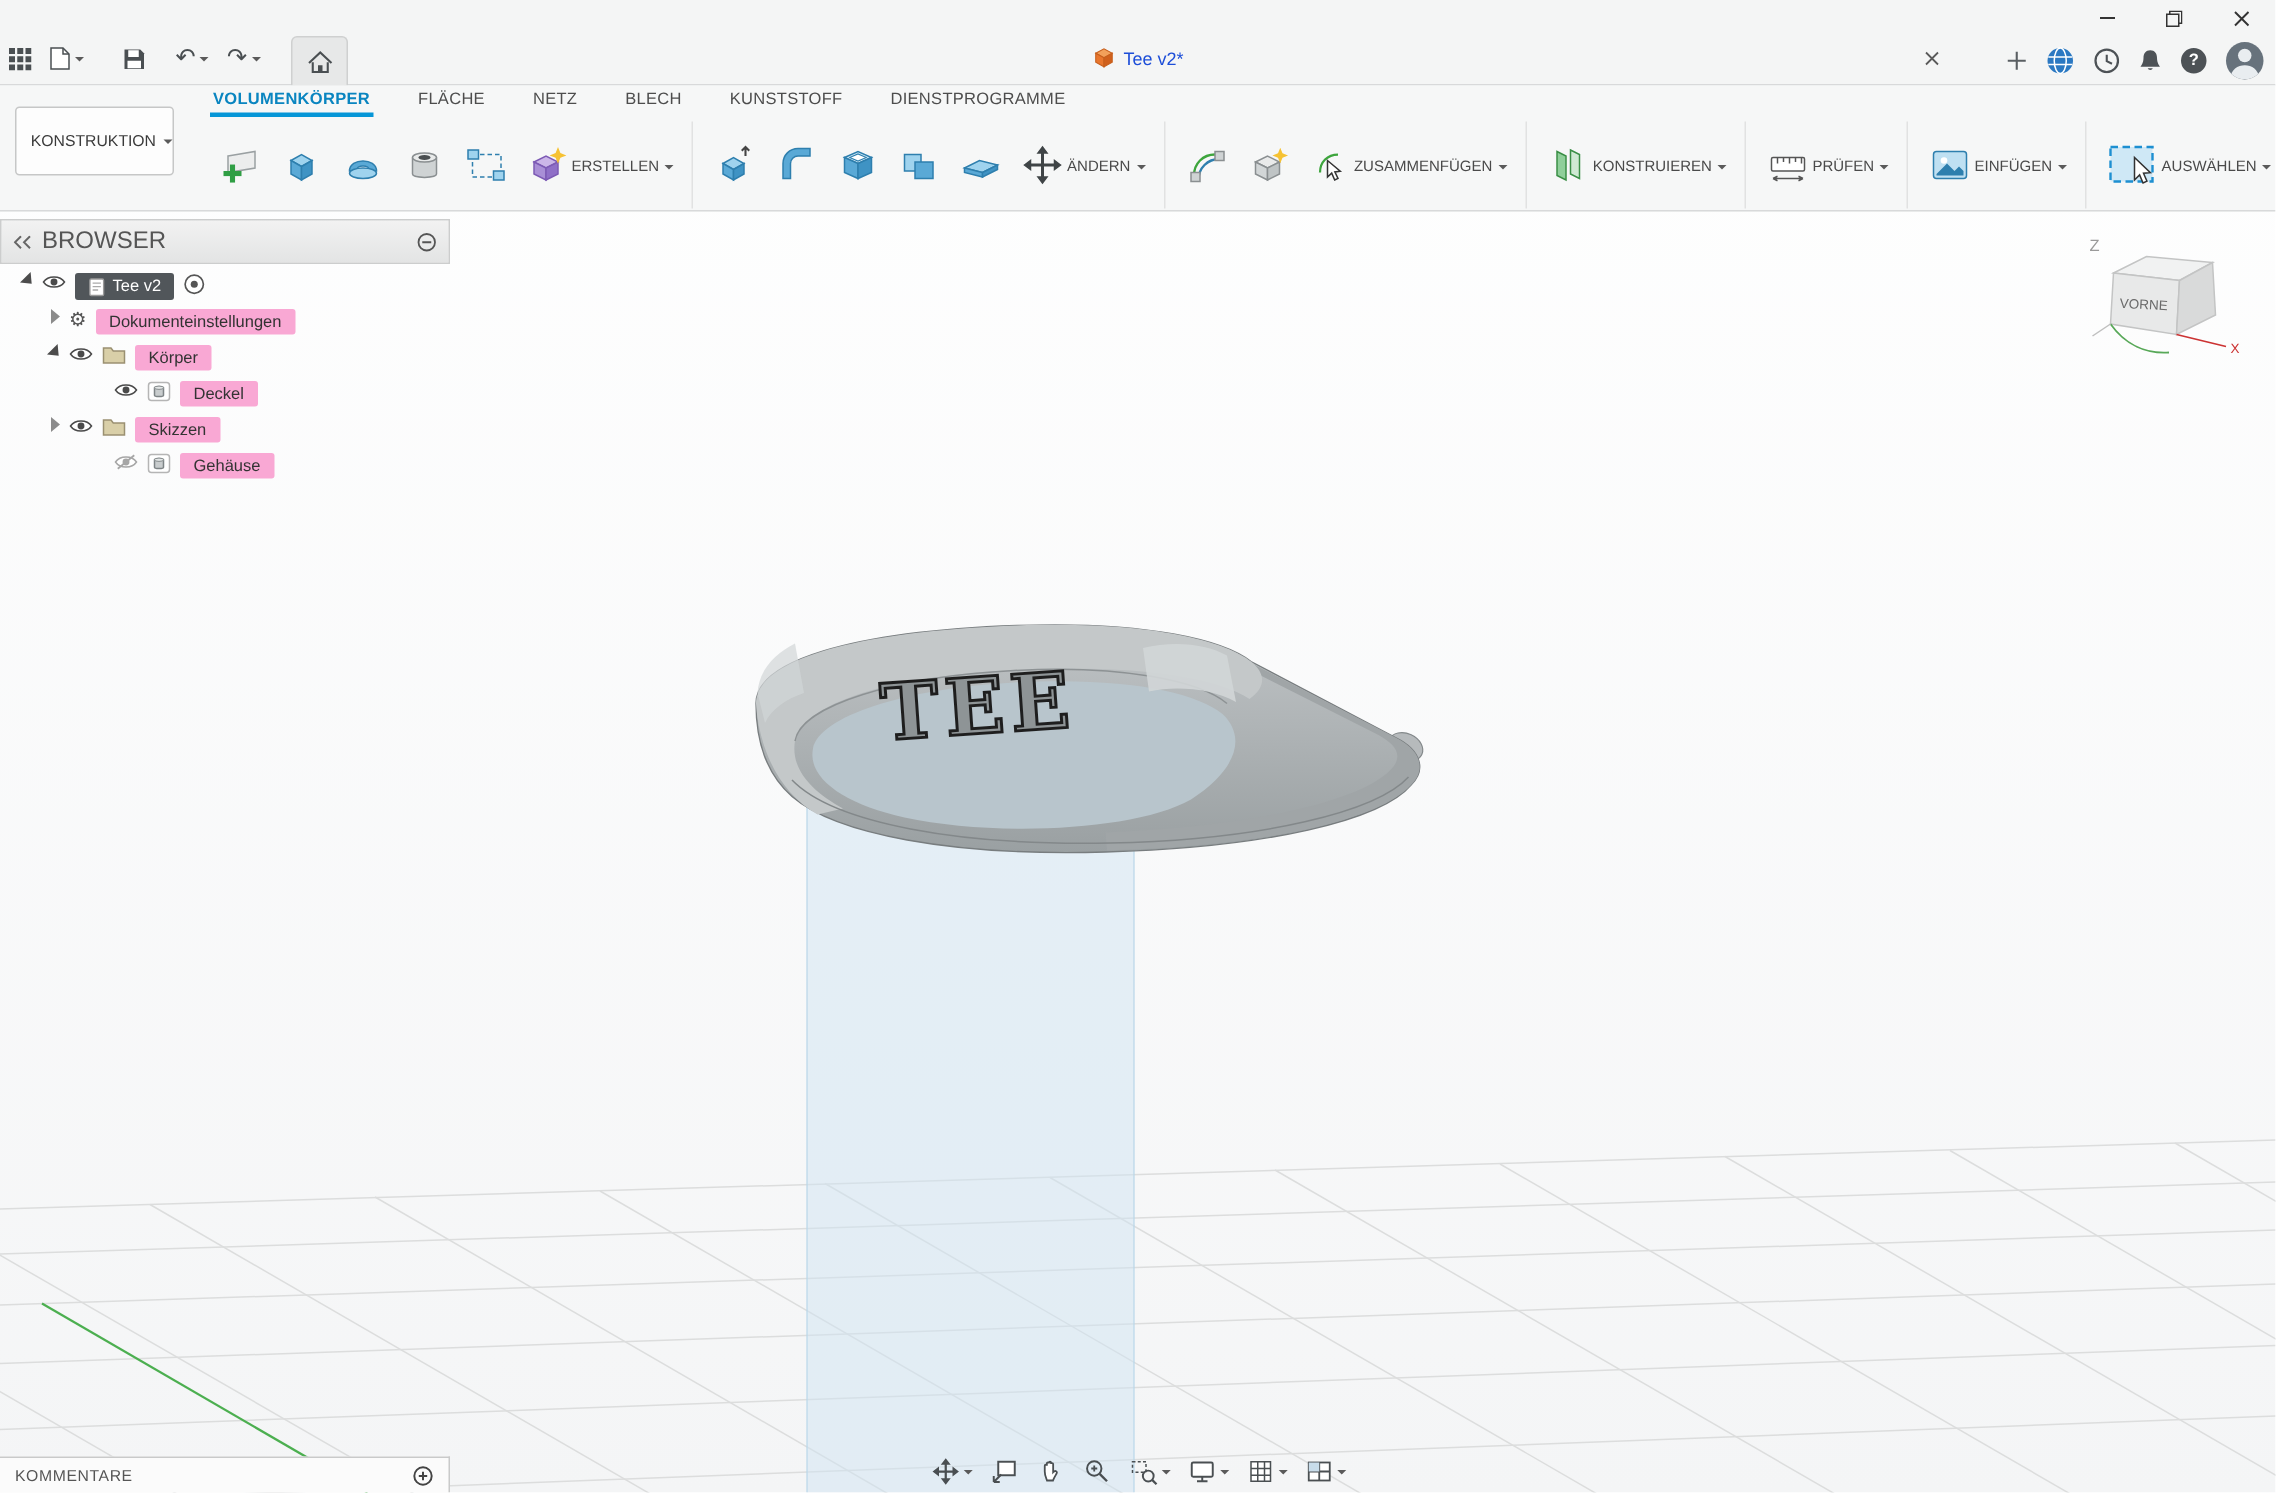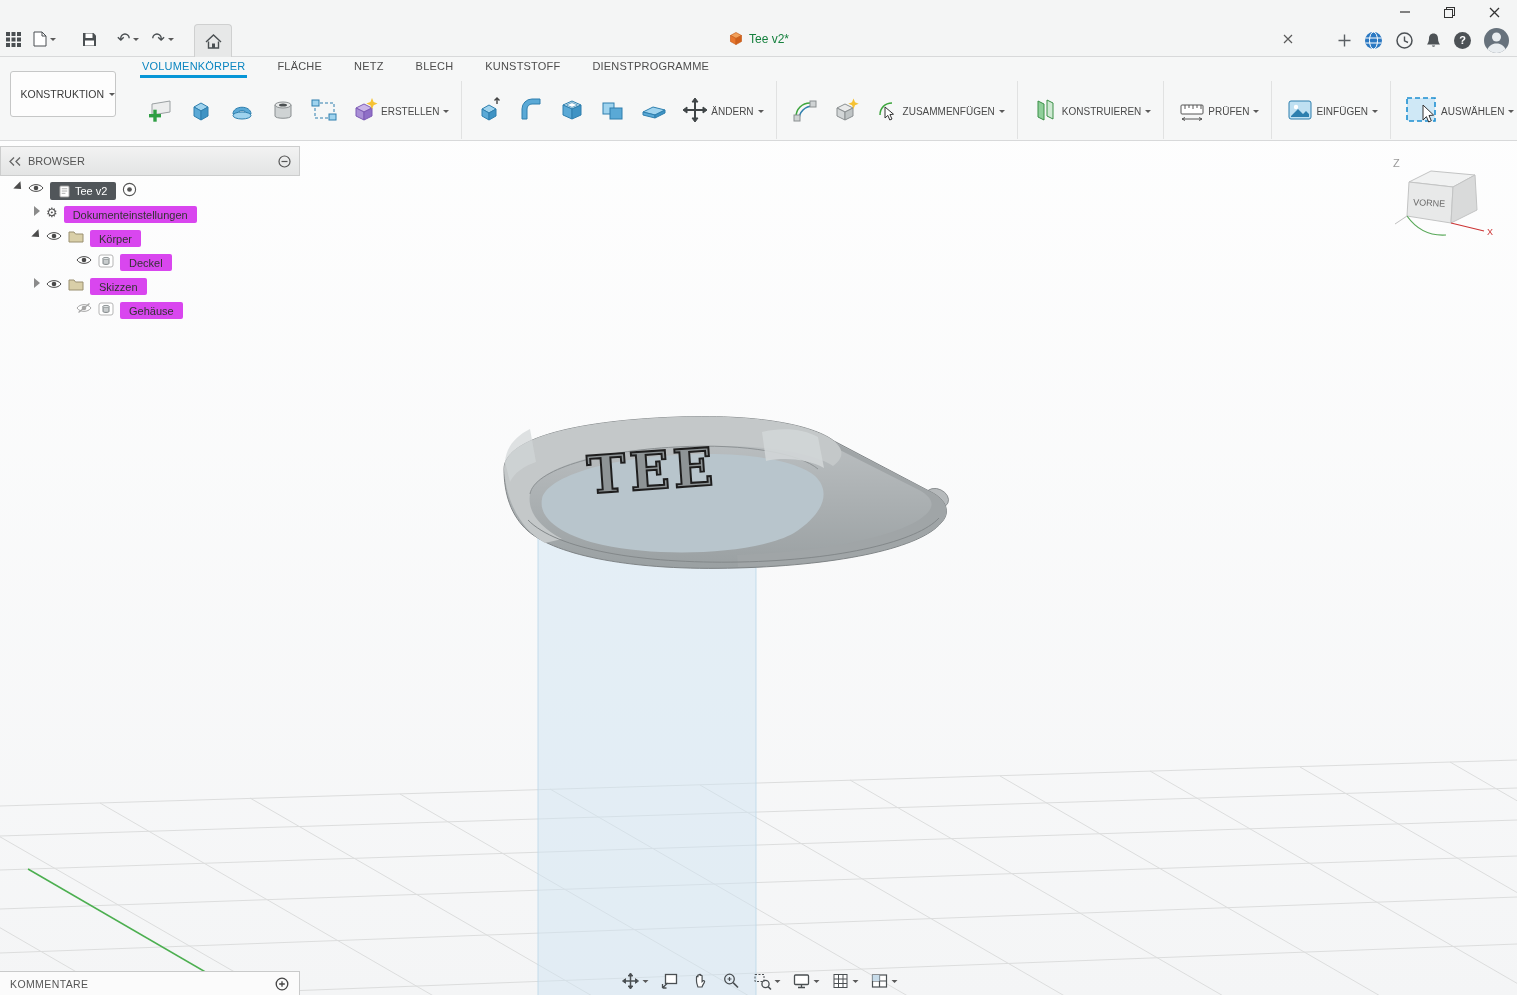--- a/index.html
+++ b/index.html
@@ -8,52 +8,52 @@
 
   
   .appbar { position:absolute; top:0; left:0; right:0; height:57px; background:#f4f5f5; border-bottom:1px solid #d8d9da; z-index:20; }
   .win-controls { position:absolute; top:0; right:0; display:flex; }
   .win-btn { width:45px; height:24px; display:flex; align-items:center; justify-content:center; cursor:default; }
   .quick-icons { position:absolute; left:6px; top:27px; display:flex; align-items:center; gap:12px; height:24px; }
   .qi { display:flex; align-items:center; gap:3px; }
   .caret { width:0; height:0; border-left:4px solid transparent; border-right:4px solid transparent; border-top:4px solid #5a5a5a; display:inline-block; }
   .caret.sm { border-left-width:3px; border-right-width:3px; border-top-width:3px; }
   .home-tab { position:absolute; left:194px; top:24px; width:38px; height:33px; background:#e7e8e8; border:1px solid #cfd0d0; border-bottom:none; border-radius:4px 4px 0 0; display:flex; align-items:center; justify-content:center; }
-  .doc-tab { position:absolute; left:50%; top:31px; transform:translateX(-50%); display:flex; align-items:center; gap:6px; font-size:12px; color:#15803d; }
+  .doc-tab { position:absolute; left:50%; top:31px; transform:translateX(-50%); display:flex; align-items:center; gap:6px; font-size:12px; color:#1d4ed8; }
   .tab-close { position:absolute; left:1283px; top:34px; }
   .right-icons { position:absolute; right:8px; top:26px; display:flex; align-items:center; gap:13px; height:28px; }
   .circ-help { width:17px; height:17px; border-radius:50%; background:#4d5256; color:#fff; font-size:11px; font-weight:bold; display:flex; align-items:center; justify-content:center; }
   .avatar { width:25px; height:25px; border-radius:50%; background:#67727c; overflow:hidden; display:flex; align-items:flex-end; justify-content:center; }
 
   
   .ribbon { position:absolute; top:57px; left:0; right:0; height:84px; background:#f6f7f7; border-bottom:1px solid #d8d9da; z-index:20; }
   .ribbon-tabs { position:absolute; left:140px; top:0; height:21px; display:flex; align-items:flex-end; gap:28px; }
   .rtab { font-size:11px; color:#4d4d4d; letter-spacing:.2px; padding:0 2px 3px 2px; border-bottom:3px solid transparent; cursor:default; }
-  .rtab.active { color:#0a85c0; border-bottom-color:#0696d7; }
+  .rtab.active { color:#0a85c0; border-bottom-color:#0696d7;font-weight:bold; }
   .workspace-btn { position:absolute; left:10px; top:14px; width:106px; height:46px; background:#fdfdfd; border:1px solid #c6c7c7; border-radius:3px; display:flex; align-items:center; justify-content:flex-end; gap:5px; font-size:10.5px; color:#3a3a3a; }
   .groups { position:absolute; left:132px; top:24px; height:58px; display:flex; }
   .tgroup { display:flex; flex-direction:row; align-items:center; padding:0 12px; }
   .tgroup + .tgroup { border-left:1px solid #e1e2e2; }
   .ticons { display:flex; align-items:center; gap:9px; height:42px; }
   .tool-btn { width:32px; height:32px; display:flex; align-items:center; justify-content:center; border-radius:2px; }
   .tool-btn.big { width:38px; height:38px; }
   .tlabel { margin-top:2px; font-size:10px; color:#4a4a4a; display:flex; align-items:center; gap:4px; white-space:nowrap; }
 
   
   .browser { position:absolute; left:0; top:146px; width:300px; z-index:15; }
-  .browser-header { height:21px; background:linear-gradient(#f2f2f2,#e3e4e4); border:1px solid #cccdcd; display:flex; align-items:center; gap:7px; font-size:11px; color:#555; padding:14px 8px; }
+  .browser-header { height:21px; background:linear-gradient(#f2f2f2,#e3e4e4); border:1px solid #cccdcd; display:flex; align-items:center; gap:7px; font-size:16px; color:#555; padding:14px 8px; }
   .bh-spacer { flex:1; }
   .tree { padding-top:6px; }
   .trow { height:24px; display:flex; align-items:flex-start; gap:6px; }
   .trow.d0 { padding-left:16px; }
   .trow.d1 { padding-left:34px; }
   .trow.d2 { padding-left:76px; }
   .exp { width:0; height:0; border-left:6px solid #8b8b8b; border-top:5px solid transparent; border-bottom:5px solid transparent; flex:0 0 auto; }
   .exp.open { border-left-color:#4c4c4c; transform:rotate(45deg); }
-  .chip { font-size:11px; color:#333; background:#d946ef; padding:2.5px 9px; border-radius:2px; display:flex; align-items:center; gap:5px; white-space:nowrap; }
+  .chip { font-size:11px; color:#333; background:#f9a8d4; padding:2.5px 9px; border-radius:2px; display:flex; align-items:center; gap:5px; white-space:nowrap; }
   .chip.selected { background:#51565a; color:#fff; }
 
   
   .viewport-svg { position:absolute; inset:0; z-index:1; }
 
   
   .viewcube { position:absolute; right:18px; top:150px; z-index:10; }
 
   
   .navbar { position:absolute; left:50%; bottom:2px; transform:translateX(-50%); display:flex; align-items:center; gap:7px; z-index:12; }

